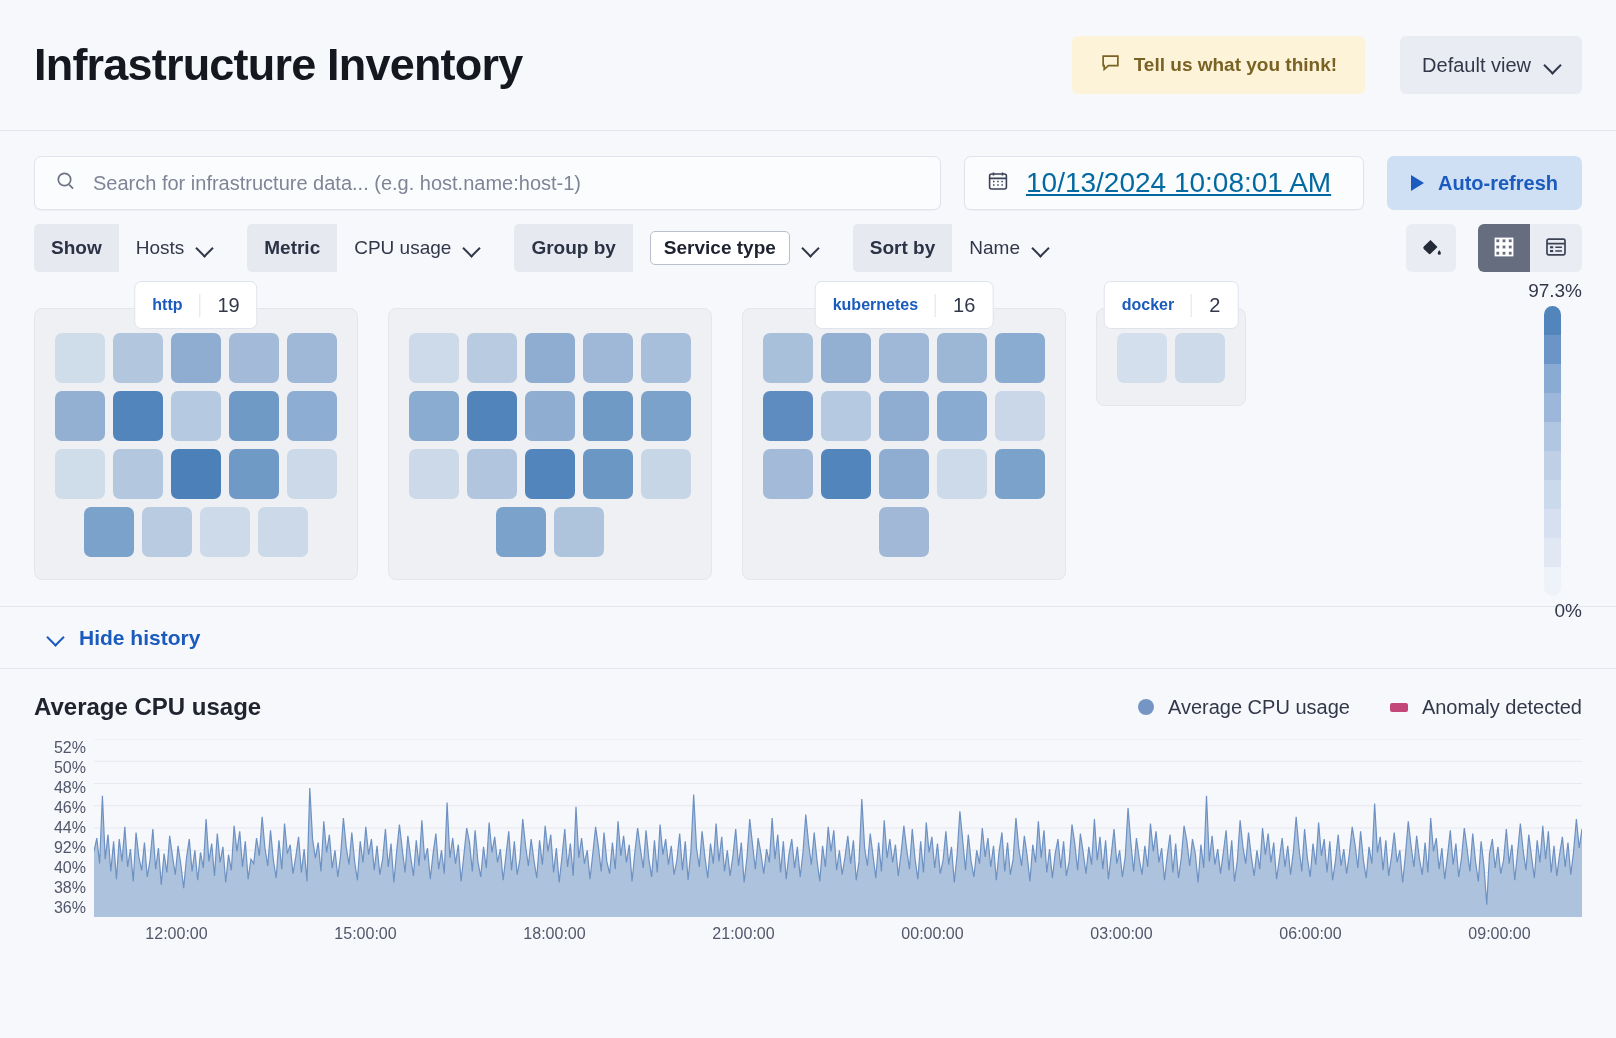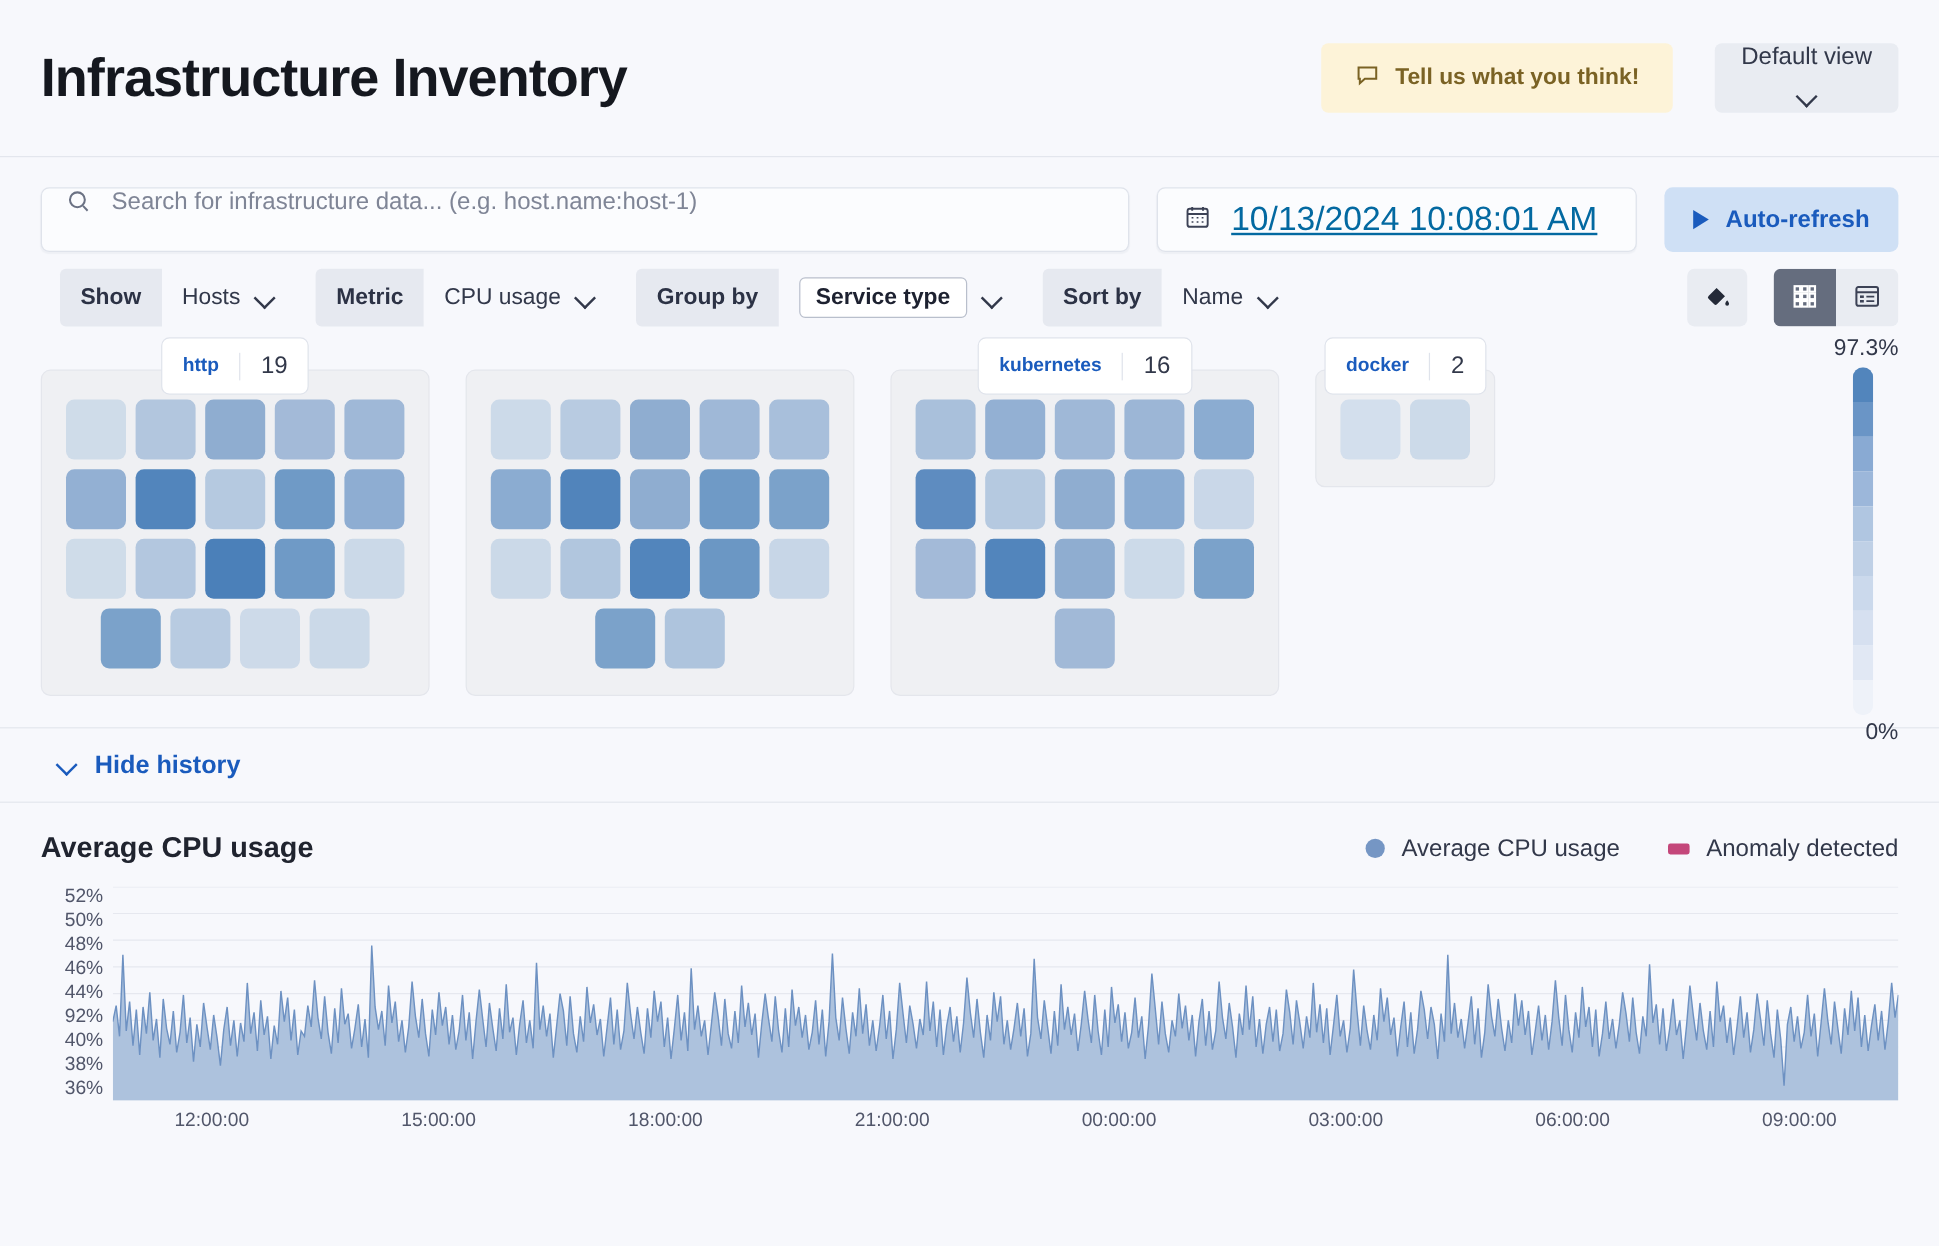--- a/index.html
+++ b/index.html
@@ -44,21 +44,20 @@
     background: #e9ecf2;
     color: #32384a;
     border: none;
     border-radius: 6px;
     height: 58px;
     padding: 0 22px;
     display: flex; align-items: center; gap: 14px;
     font-size: 20px;
     font-family: "Liberation Sans", sans-serif;
     cursor: pointer;
-    flex-direction: column;
   }
   .chev { display: inline-block; width: 15px; height: 15px; position: relative; }
   .chev::before {
     content: ""; position: absolute; left: 1px; top: 1px;
     width: 11px; height: 11px;
     border-right: 2.4px solid currentColor;
     border-bottom: 2.4px solid currentColor;
     transform: rotate(45deg);
   }
 
@@ -66,21 +65,21 @@
   .search-row {
     display: flex; align-items: center; gap: 23px;
     padding: 25px 34px 0 34px;
   }
   .search-box {
     flex: 1;
     height: 54px;
     background: #fbfcfe;
     border: 1px solid #dfe3eb;
     border-radius: 7px;
-    display: flex; 
+    display: flex; align-items: center;
     padding: 0 20px; gap: 16px;
     box-shadow: 0 1px 1px rgba(30,40,70,0.04);
   }
   .search-placeholder { color: #7f8596; font-size: 20px; }
   .date-box {
     width: 400px; height: 54px;
     background: #fbfcfe;
     border: 1px solid #dfe3eb;
     border-radius: 7px;
     display: flex; align-items: center;
@@ -104,21 +103,20 @@
     border-left: 13px solid #1a5bbd;
     border-top: 8px solid transparent;
     border-bottom: 8px solid transparent;
   }
 
   
   .filter-row {
     display: flex; align-items: center;
     padding: 14px 34px 0 34px;
     gap: 0;
-    margin-left: 16px;
   }
   .filter-group {
     display: flex; align-items: center;
     height: 48px;
     margin-right: 18px;
   }
   .fg-label {
     background: #e6e9f0;
     height: 48px;
     display: flex; align-items: center;

